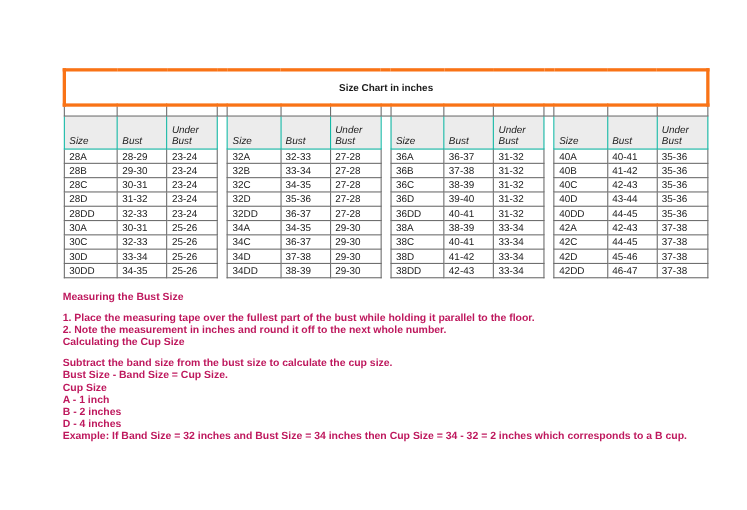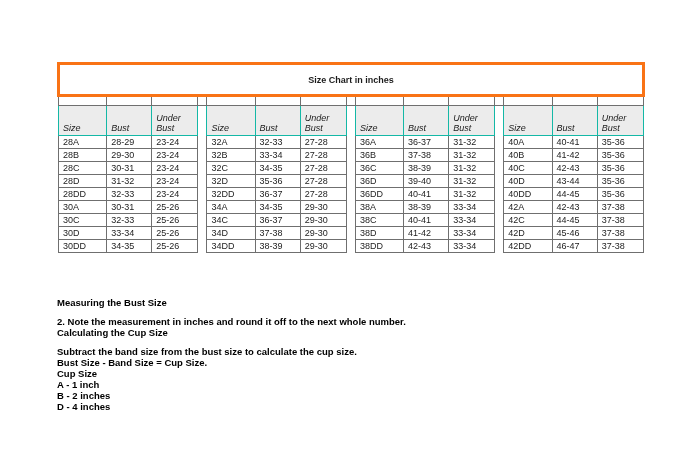--- a/index.html
+++ b/index.html
@@ -19,21 +19,21 @@
     border:3px solid #f97316; height:27px; text-align:center; vertical-align:middle;
     font-size:13px; font-weight:bold; color:#111111;
   }
   tr.thin-row td.cell { height:8px; padding:0; }
   td.cell { border:1px solid #6f6f6f; padding:1px 2px 1px 4px; line-height:10px; height:10px;
             white-space:nowrap; overflow:hidden; }
   td.header { border:1px solid #14b8a6; background:#ececec; vertical-align:bottom;
               padding:1px 2px 2px 4px; height:26px; line-height:10px; white-space:normal;font-style:italic; }
   td.gap { border:none; background:#ffffff; padding:0; }
 
-  .notes { position:absolute; left:57px; top:265px; width:600px; color:#000000;margin-top:32px; }
+  .notes { position:absolute; left:57px; top:265px; width:600px; color:#be185d; }
   .note-line, .note-heading {
     font-size:9.5px; font-weight:bold; line-height:11px; white-space:nowrap;
   }
   .note-spacer { height:8px; }
 </style>
 </head>
 <body>
 
 <div class="page">
 
@@ -246,24 +246,26 @@
           <td class="cell">42DD</td>
           <td class="cell">46-47</td>
           <td class="cell">37-38</td>
         </tr>
       </tbody>
   </table>
 
   <div class="notes" id="notes">
       <div class="note-heading">Measuring the Bust Size</div>
       <div class="note-spacer"></div>
+      <div class="note-line">1. Place the measuring tape over the fullest part of the bust while holding it parallel to the floor.</div>
       <div class="note-line">2. Note the measurement in inches and round it off to the next whole number.</div>
       <div class="note-heading">Calculating the Cup Size</div>
       <div class="note-spacer"></div>
       <div class="note-line">Subtract the band size from the bust size to calculate the cup size.</div>
       <div class="note-line">Bust Size - Band Size = Cup Size.</div>
       <div class="note-line">Cup Size</div>
       <div class="note-line">A - 1 inch</div>
       <div class="note-line">B - 2 inches</div>
       <div class="note-line">D - 4 inches</div>
+      <div class="note-line">Example: If Band Size = 32 inches and Bust Size = 34 inches then Cup Size = 34 - 32 = 2 inches which corresponds to a B cup.</div>
     </div>
 
 </div>
 
 </body></html>

